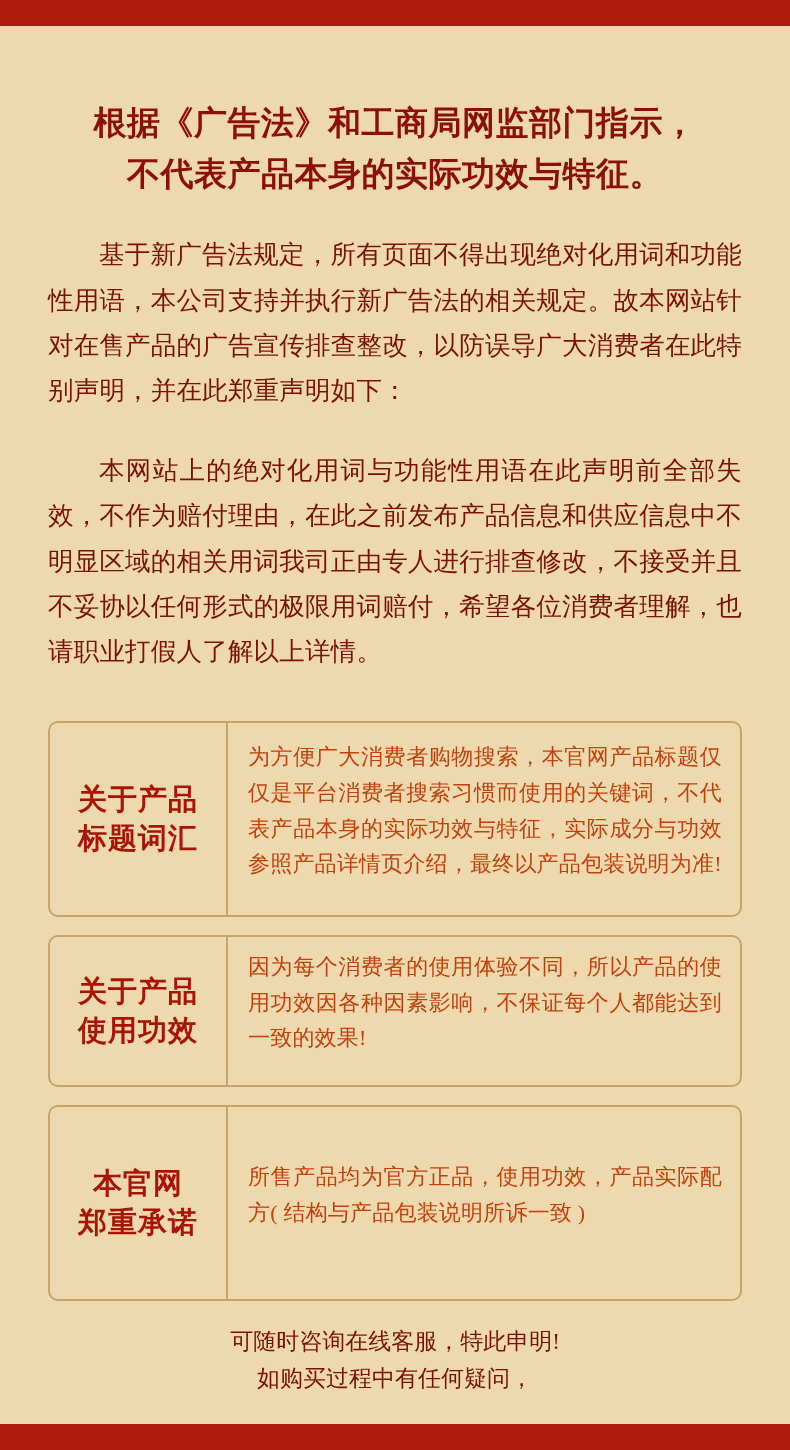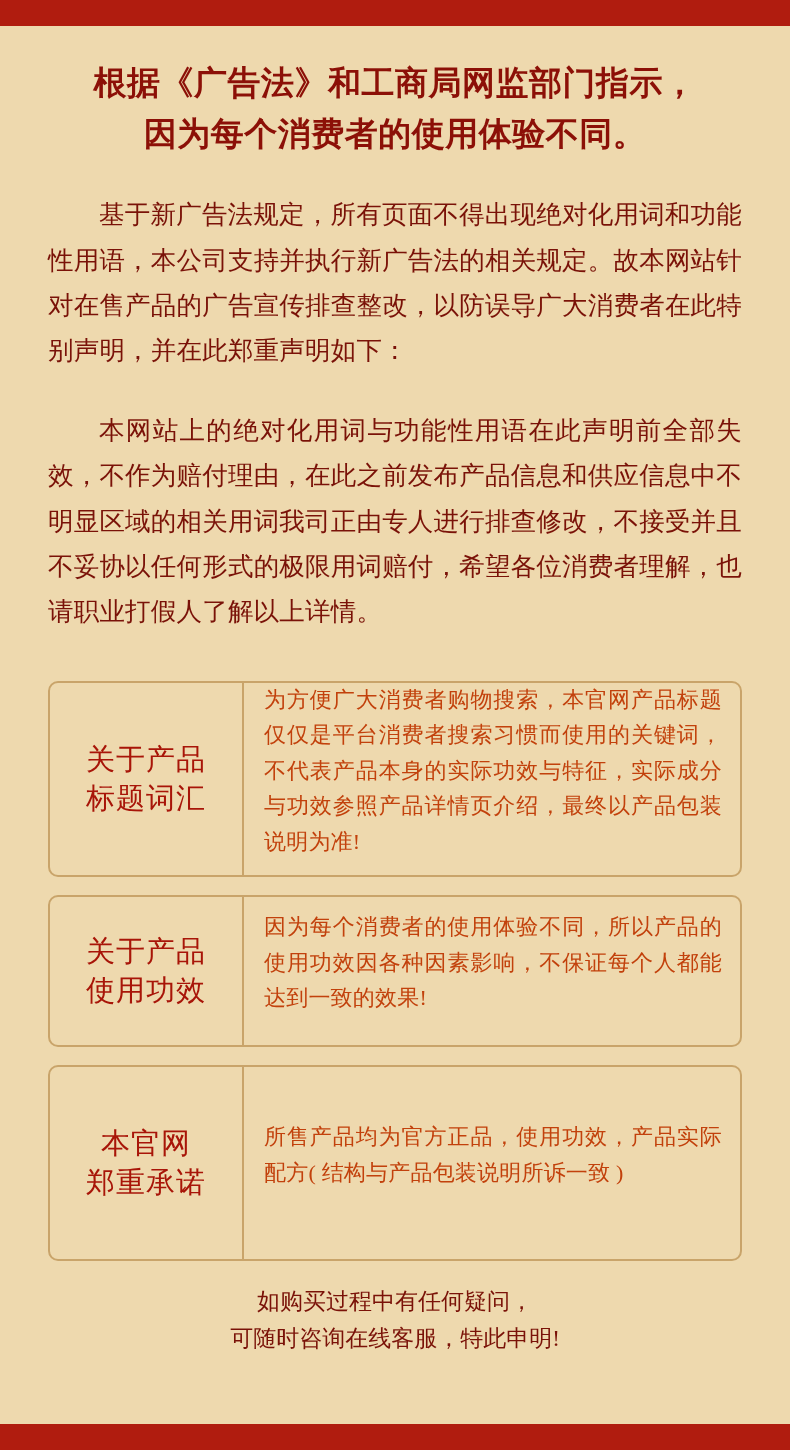--- a/index.html
+++ b/index.html
@@ -38,21 +38,21 @@
     position: absolute;
     top: 26px; left: 0;
     width: 790px;
     height: 1398px;
     background: #eed9ae;
     box-sizing: border-box;
     padding: 0 48px;
   }
   .title {
     margin: 0;
-    padding-top: 32px;
+    padding-top: 72px;
     text-align: center;
     color: #8c1007;
     font-weight: bold;
     font-size: 33px;
     line-height: 1.55;
     letter-spacing: 0.5px;
   }
   .title .line2 {
     display: block;
   }
@@ -81,24 +81,24 @@
     margin-bottom: 18px;
     background: transparent;
   }
   .card-label {
     flex: 0 0 168px;
     display: flex;
     flex-direction: column;
     align-items: center;
     justify-content: center;
     color: #a81508;
-    font-weight: normal;
+    font-weight: bold;
     font-size: 29px;
     line-height: 1.32;
-    padding: 14px 12px;
+    padding: 14px 4px;
     border-right: 2px solid #c9a46a;
     text-align: center;
     letter-spacing: 1px;
   }
   .card-text {
     flex: 1 1 auto;
     padding: 0 18px 16px 20px;
     color: #c2410c;
     font-size: 22px;
     line-height: 1.62;
@@ -124,21 +124,21 @@
 <body>
 
 <div class="page">
 
   <div class="top-bar"></div>
 
   <div class="panel">
 
     <h1 class="title">
       <span>根据《广告法》和工商局网监部门指示，</span>
-      <span class="line2">因为每个消费者的使用体验不同。</span>
+      <span class="line2">不代表产品本身的实际功效与特征。</span>
     </h1>
 
     <p class="body-para para1">基于新广告法规定，所有页面不得出现绝对化用词和功能性用语，本公司支持并执行新广告法的相关规定。故本网站针对在售产品的广告宣传排查整改，以防误导广大消费者在此特别声明，并在此郑重声明如下：</p>
 
     <p class="body-para para2">本网站上的绝对化用词与功能性用语在此声明前全部失效，不作为赔付理由，在此之前发布产品信息和供应信息中不明显区域的相关用词我司正由专人进行排查修改，不接受并且不妥协以任何形式的极限用词赔付，希望各位消费者理解，也请职业打假人了解以上详情。</p>
 
     <div class="cards">
 
       <div class="card card-1">
         <div class="card-label">
@@ -160,21 +160,21 @@
         <div class="card-label">
           <span>本官网</span>
           <span>郑重承诺</span>
         </div>
         <div class="card-text">所售产品均为官方正品，使用功效，产品实际配方( 结构与产品包装说明所诉一致 )</div>
       </div>
 
     </div>
 
     <div class="footer">
+      <span>可随时咨询在线客服，特此申明!</span>
       <span>如购买过程中有任何疑问，</span>
-      <span>可随时咨询在线客服，特此申明!</span>
     </div>
 
   </div>
 
   <div class="bottom-bar"></div>
 
 </div>
 
 </body></html>

